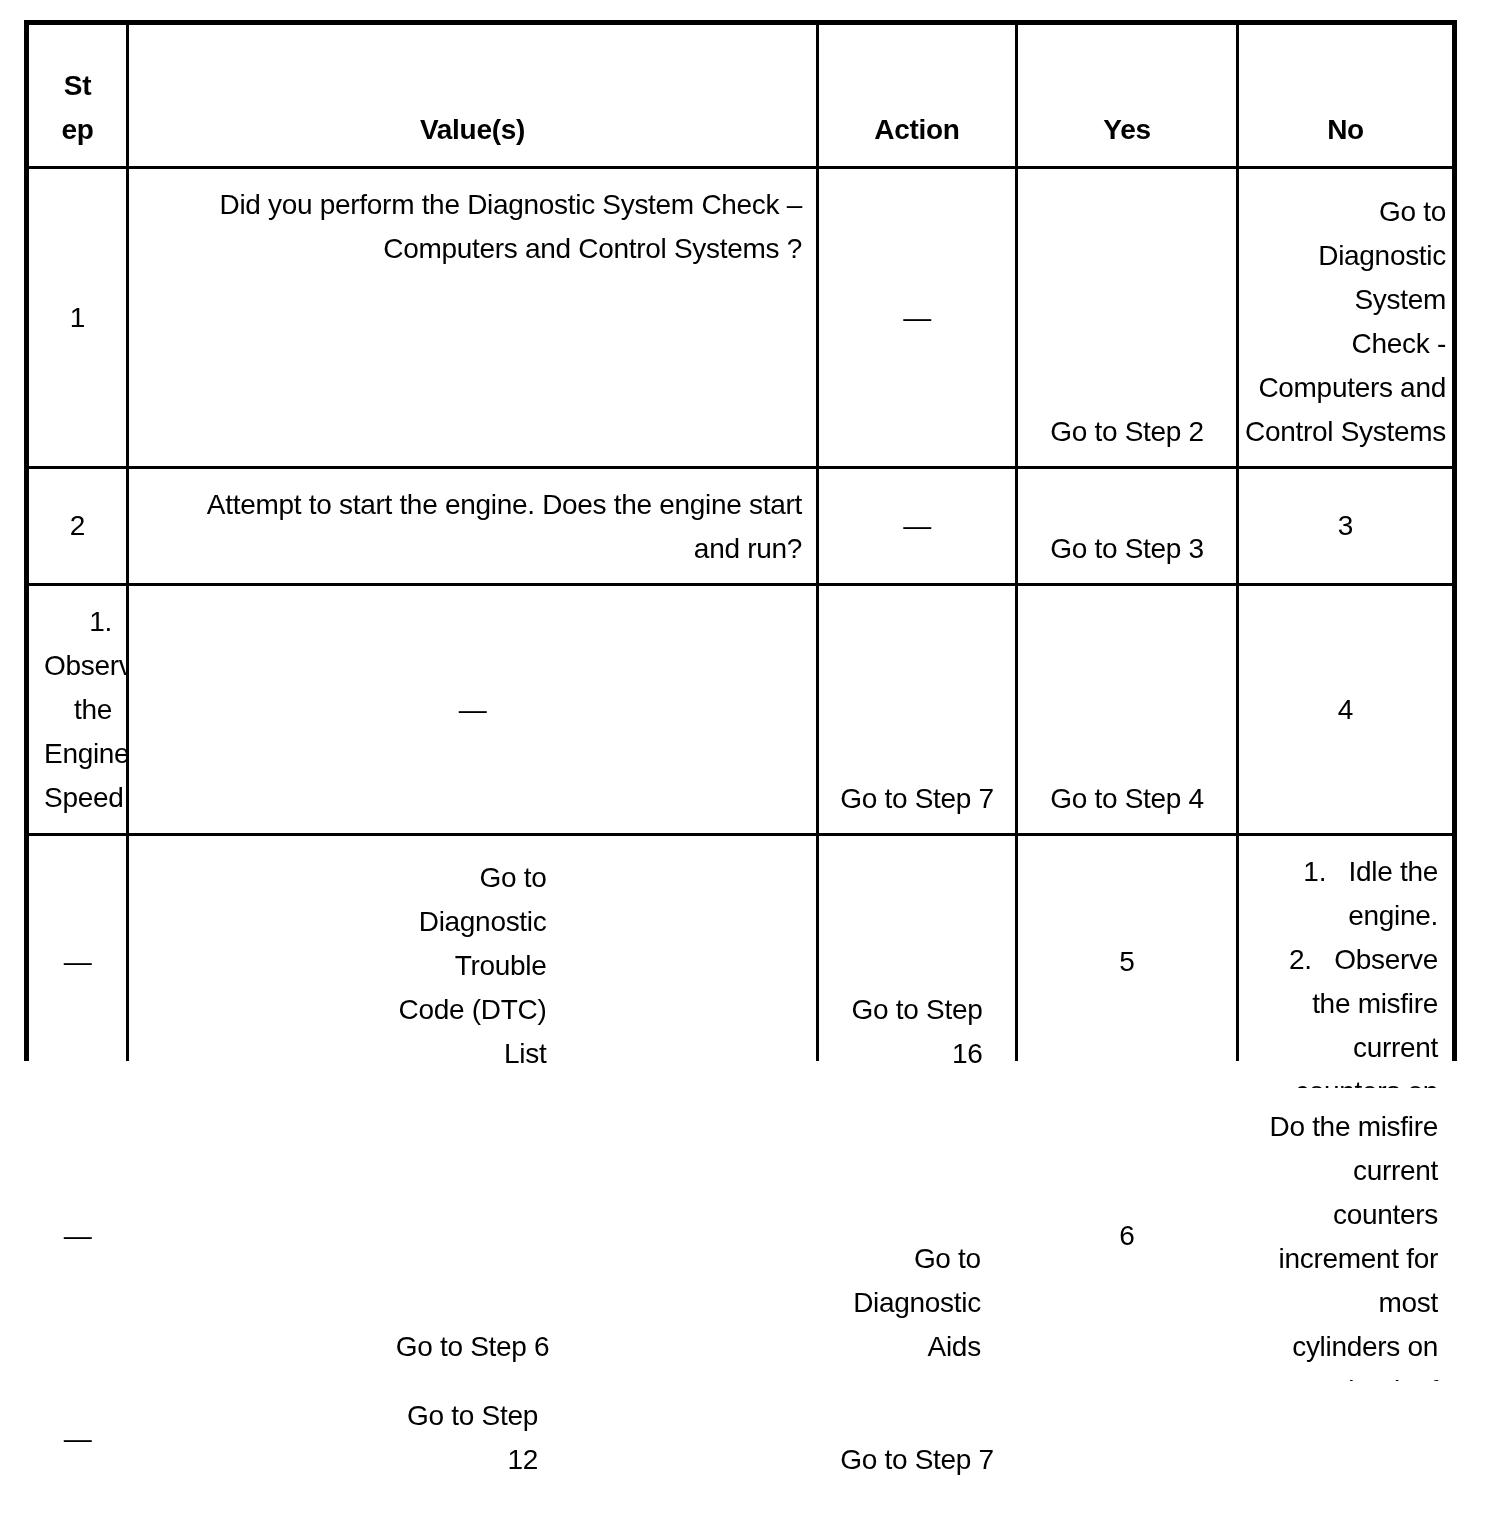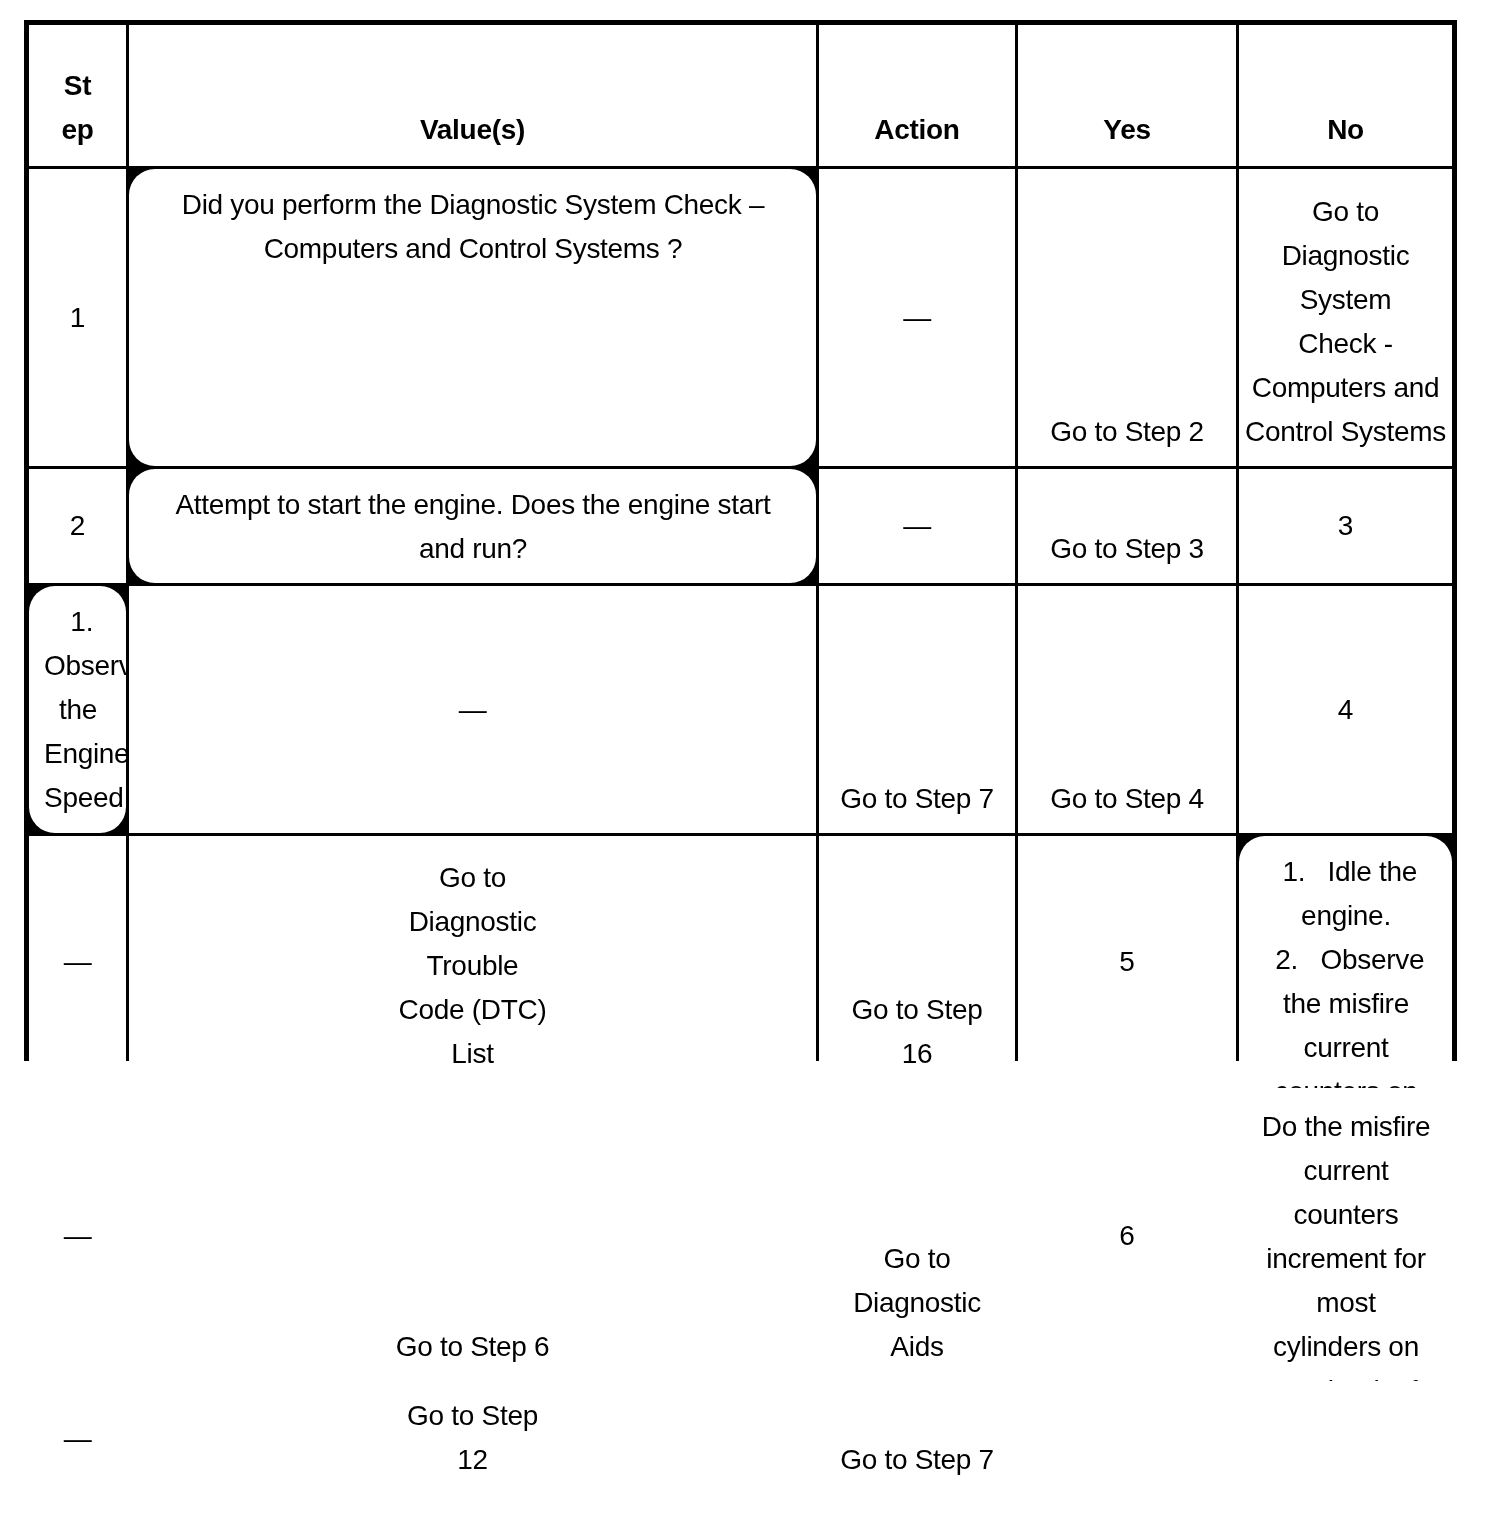--- a/index.html
+++ b/index.html
@@ -50,36 +50,35 @@
   
   .step {
     display: flex;
     align-items: center;
     justify-content: center;
   }
   
   .action {
     padding: 14px 14px 8px 15px;
     white-space: pre-wrap;
-    text-align: center;
-    border-radius: 26px;
+    text-align: right;
   }
   
   .value {
     display: flex;
     align-items: center;
     justify-content: center;
   }
   
   .goto {
     display: flex;
     flex-direction: column;
     justify-content: flex-end;
     align-items: center;
-    text-align: center;
+    text-align: right;
     white-space: pre-line;
     padding: 8px 3px 12px 3px;
   }
 </style>
 </head>
 <body>
 
 <div class="doc-table">
 
   <div class="cell head">St

